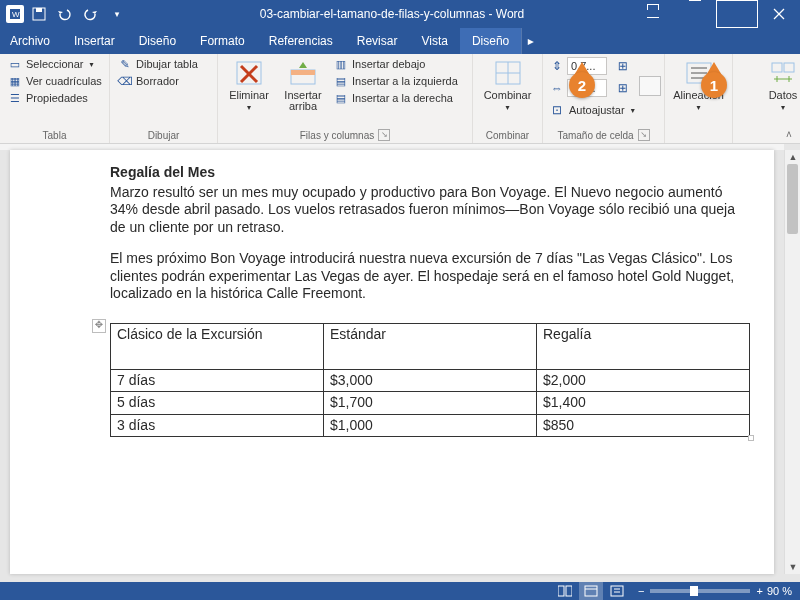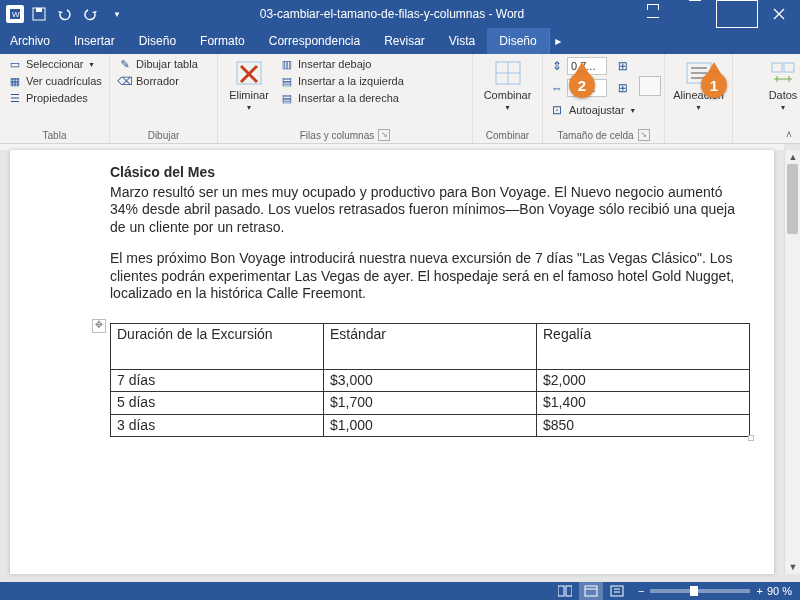--- a/index.html
+++ b/index.html
@@ -130,21 +130,21 @@
         </svg>
     </div>
   </div>
 </div>
 
 <div class="menubar">
   <div class="tab file">Archivo</div>
   <div class="tab">Insertar</div>
   <div class="tab">Diseño</div>
   <div class="tab">Formato</div>
-  <div class="tab">Correspondencia</div>
+  <div class="tab">Referencias</div>
   <div class="tab">Revisar</div>
   <div class="tab">Vista</div>
   <div class="tab context">Diseño</div>
   <div class="more">▸</div>
 </div>
 
 <div class="ribbon">
 
   <div class="group" style="width:110px;">
     <div class="group-body">
@@ -187,20 +187,30 @@
     <div class="group-body">
       <div class="big-btn">
         <div class="big-ic">
             <svg width="28" height="26">
               <rect x="2" y="2" width="24" height="22" fill="none" stroke="#9ec2e6"></rect>
               <line x1="6" y1="6" x2="22" y2="22" stroke="#c43e1c" stroke-width="3"></line>
               <line x1="22" y1="6" x2="6" y2="22" stroke="#c43e1c" stroke-width="3"></line>
             </svg>
           </div>
         <div class="lab"><span>Eliminar</span><br><span style="font-size:8px;">▾</span></div>
+      </div>
+      <div class="big-btn">
+        <div class="big-ic">
+            <svg width="28" height="26">
+              <rect x="2" y="10" width="24" height="14" fill="none" stroke="#9ec2e6"></rect>
+              <rect x="2" y="10" width="24" height="5" fill="#f4b183"></rect>
+              <path d="M14 2 L10 8 L18 8 Z" fill="#70ad47"></path>
+            </svg>
+          </div>
+        <div class="lab">Insertar arriba</div>
       </div>
       <div class="stack">
         <div class="small-btn">
             <span class="ic">▥</span>
             <span>Insertar debajo</span>
           </div>
         <div class="small-btn">
             <span class="ic">▤</span>
             <span>Insertar a la izquierda</span>
           </div>
@@ -293,29 +303,29 @@
     <div class="group-label"></div>
   </div>
 
   <div class="ribbon-collapse">˄</div>
 </div>
 
 <div class="doc-area">
   <div class="ruler-top"></div>
   <div class="paper">
     <div class="content">
-      <h3>Clásico del Mes</h3>
+      <h3>Regalía del Mes</h3>
       <p>Marzo resultó ser un mes muy ocupado y productivo para Bon Voyage. El Nuevo negocio aumentó 34% desde abril pasado. Los vuelos retrasados fueron mínimos—Bon Voyage sólo recibió una queja de un cliente por un retraso.</p>
       <p>El mes próximo Bon Voyage introducirá nuestra nueva excursión de 7 días "Las Vegas Clásico". Los clientes podrán experimentar Las Vegas de ayer. El hospedaje será en el famoso hotel Gold Nugget, localizado en la histórica Calle Freemont.</p>
       <div class="table-anchor" style="margin-top:20px;">
         <div class="move-handle">✥</div>
         <table class="doc-table">
           <tbody>
               <tr class="header-row">
-            <td>Duración de la Excursión</td>
+            <td>Clásico de la Excursión</td>
             <td>Estándar</td>
             <td>Regalía</td>
           </tr>
           <tr>
             <td>7 días</td>
             <td>$3,000</td>
             <td>$2,000</td>
           </tr>
           <tr>
             <td>5 días</td>

